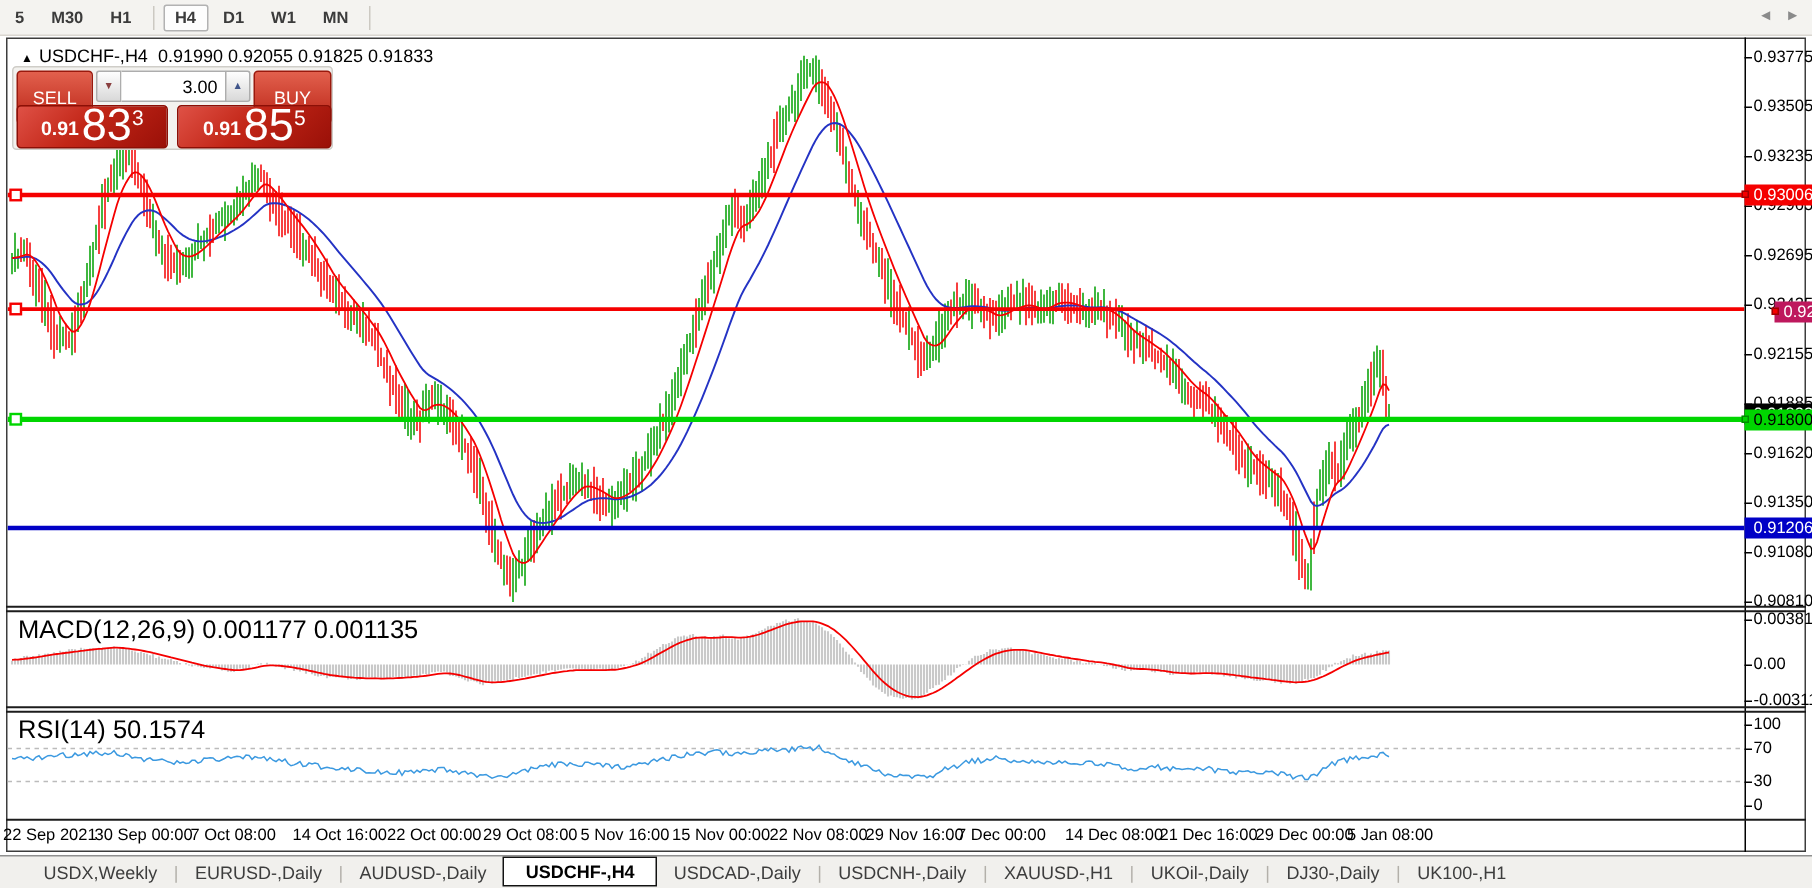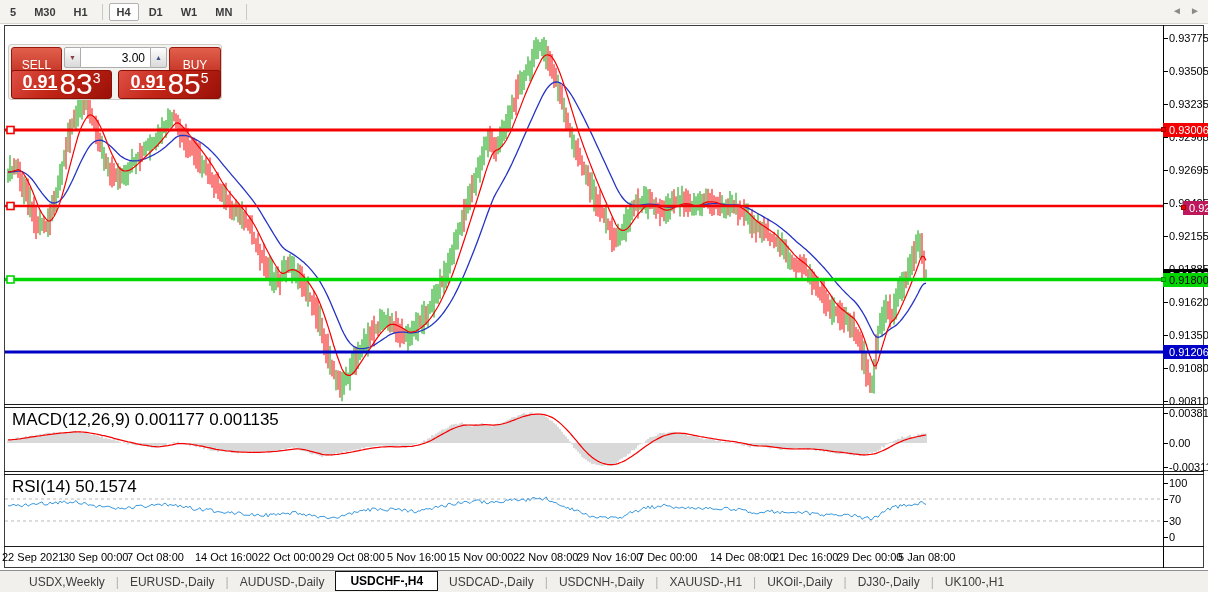--- a/index.html
+++ b/index.html
@@ -40,21 +40,21 @@
   #spinup{color:#40558a;border-radius:0 2px 2px 0;}
   #volinput{width:69px;height:21px;border:1px solid #adadad;border-left:none;border-right:none;
             text-align:right;font-size:12px;padding:0 5px 0 0;box-sizing:border-box;
             font-family:"Liberation Sans",sans-serif;}
   .pricebox{position:absolute;top:25px;height:29px;border-radius:3px;color:#fff;
             background:linear-gradient(135deg,#df5146 0%,#c22617 45%,#9a1008 100%);
             border:1px solid #8c0f06;display:flex;align-items:flex-end;justify-content:center;
             padding-bottom:1px;box-sizing:border-box;}
   #sellbox{left:2px;width:101px;}
   #buybox{left:109px;width:103px;}
-  .pb-prefix{font-size:18px;font-weight:bold;margin-bottom:4px;text-decoration:underline;}
+  .pb-prefix{font-size:13px;font-weight:bold;margin-bottom:4px;}
   .pb-big{font-size:30px;line-height:26px;margin-left:2px;}
   .pb-sup{font-size:14px;margin-bottom:11px;}
   
   #tabbar{position:absolute;left:0;top:570px;width:1208px;height:22px;background:#f1f0ed;
           border-top:1px solid #8f8f8f;display:flex;align-items:center;padding-left:18px;
           box-sizing:border-box;z-index:5;}
   .tab{font-size:12px;color:#3d3d3d;padding:2px 11px;white-space:nowrap;}
   .tab.active{background:#fff;border:1px solid #121212;font-weight:bold;color:#000;
               position:relative;top:-1px;padding:2px 14px;}
   .tabsep{color:#b3b0aa;font-size:12px;}
@@ -135,20 +135,23 @@
         <line x1="1163" y1="413.5" x2="1168" y2="413.5" stroke="#000" stroke-width="1"></line>
         <line x1="1163" y1="443.5" x2="1168" y2="443.5" stroke="#000" stroke-width="1"></line>
         <line x1="1163" y1="467.5" x2="1168" y2="467.5" stroke="#000" stroke-width="1"></line>
         <line x1="1163" y1="483.5" x2="1168" y2="483.5" stroke="#000" stroke-width="1"></line>
         <line x1="1163" y1="499.5" x2="1168" y2="499.5" stroke="#000" stroke-width="1"></line>
         <line x1="1163" y1="521.5" x2="1168" y2="521.5" stroke="#000" stroke-width="1"></line>
         <line x1="1163" y1="537.5" x2="1168" y2="537.5" stroke="#000" stroke-width="1"></line>
       </g>
     </svg>
 
+  <div id="title">
+    <span class="tri">▲</span><span>USDCHF-,H4</span>&nbsp;&nbsp;<span>0.91990 0.92055 0.91825 0.91833</span>
+  </div>
 
   <div id="tpanel">
     <div id="sellbtn" class="redbtn">SELL</div>
     <div id="spin">
       <div id="spindown" class="spinbtn">▼</div>
       <input id="volinput" value="3.00" style="">
       <div id="spinup" class="spinbtn">▲</div>
     </div>
     <div id="buybtn" class="redbtn">BUY</div>
     <div id="sellbox" class="pricebox">

